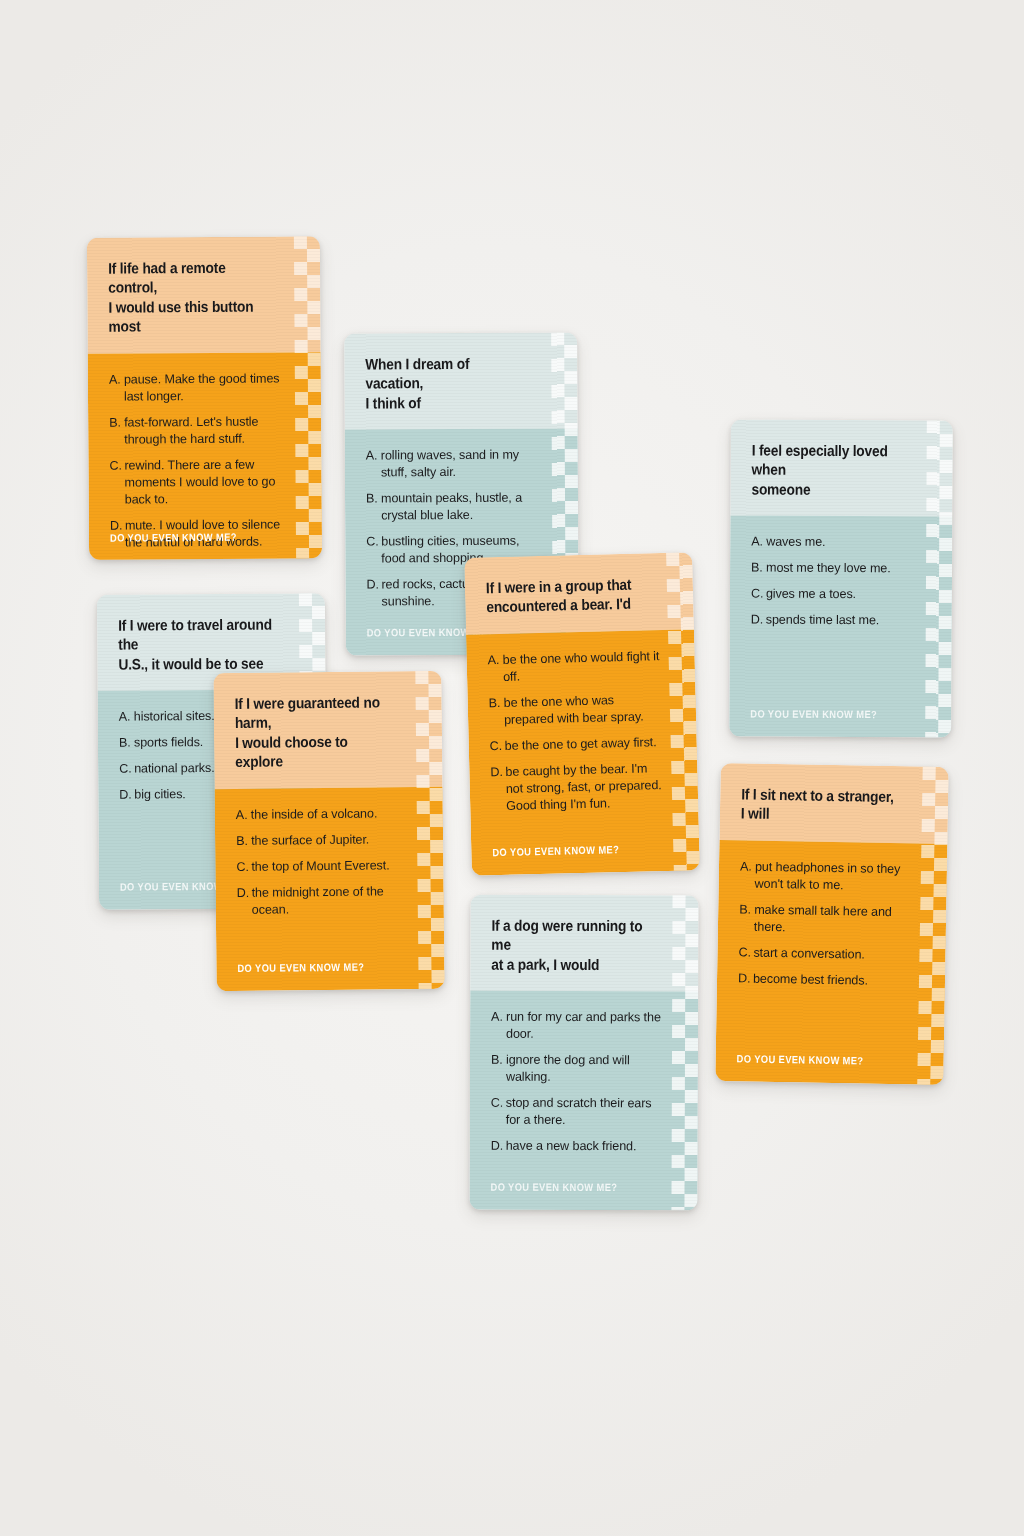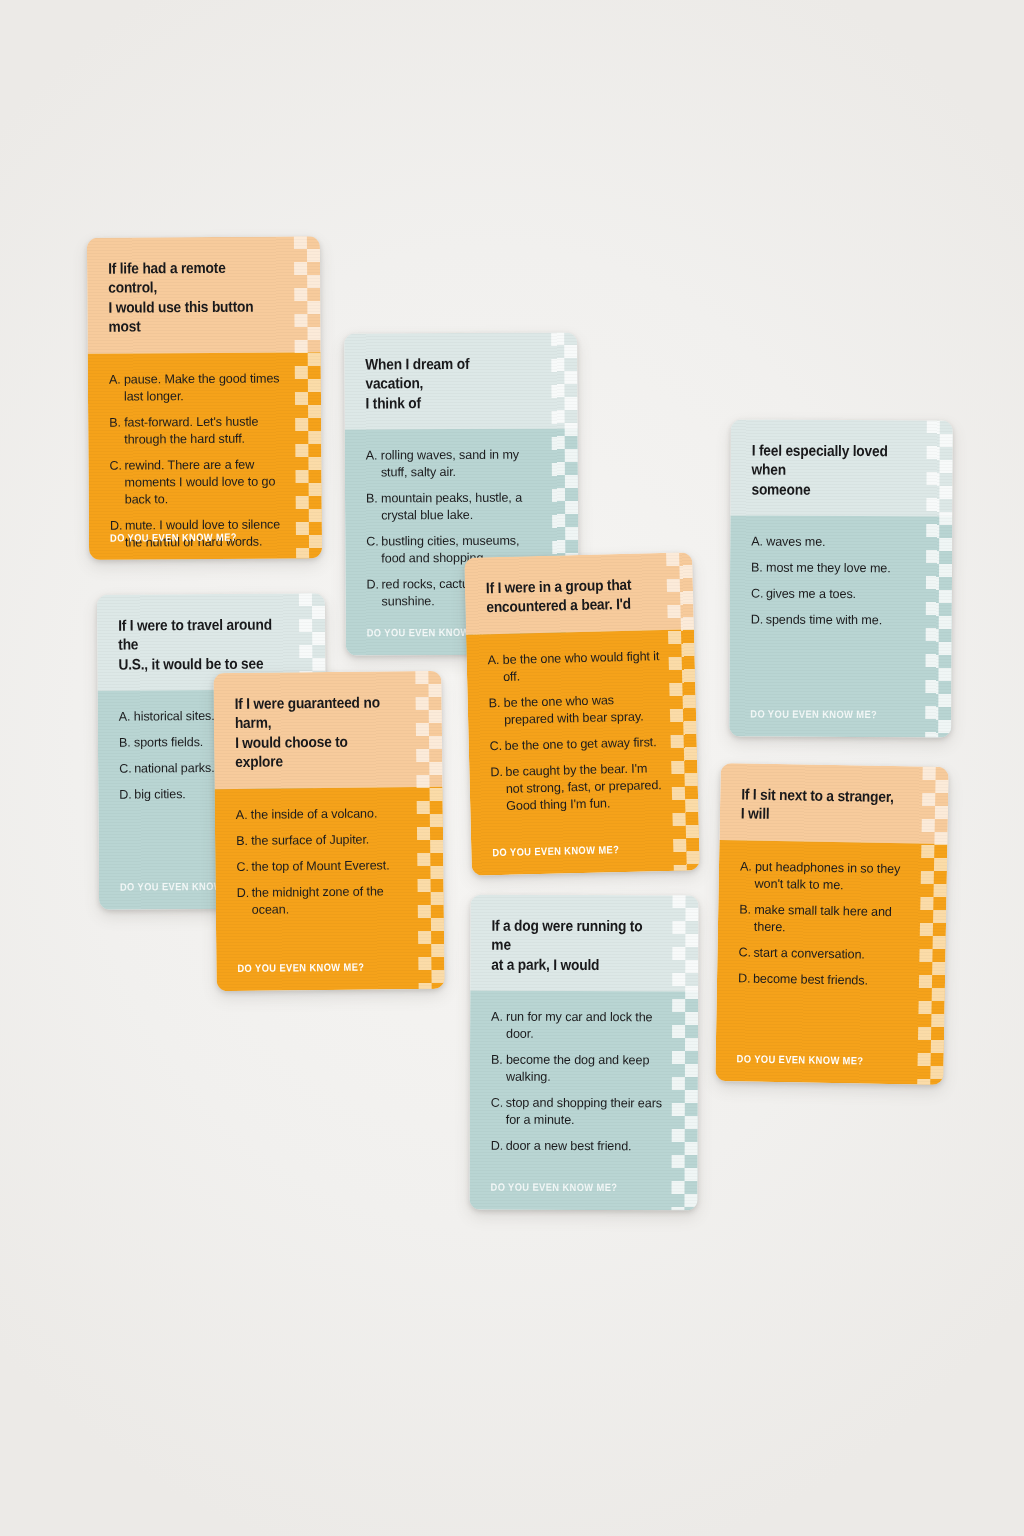--- a/index.html
+++ b/index.html
@@ -247,21 +247,21 @@
             <li class="opt">
               <span class="opt-letter">B.</span>
               <span class="opt-text">most me they love me.</span>
             </li>
             <li class="opt">
               <span class="opt-letter">C.</span>
               <span class="opt-text">gives me a toes.</span>
             </li>
             <li class="opt">
               <span class="opt-letter">D.</span>
-              <span class="opt-text">spends time with me.</span>
+              <span class="opt-text">spends time last me.</span>
             </li>
           </ul>
           <div class="card-footer">DO YOU EVEN KNOW ME?</div>
         </div>
       </div>
       <div class="edge">
         <div class="edge-col c1"></div>
         <div class="edge-col c2"></div>
       </div>
       <div class="grain"></div>
@@ -405,33 +405,33 @@
     <div class="card theme-blue" style="left: 470px; top: 895px; width: 228px; height: 315px; z-index: 2; transform: rotate(0.2deg);">
       <div class="card-inner">
         <div class="card-header">
           <div class="card-title">If a dog were running to me
 at a park, I would</div>
         </div>
         <div class="card-body">
           <ul class="opt-list">
             <li class="opt">
               <span class="opt-letter">A.</span>
-              <span class="opt-text">run for my car and lock the door.</span>
-            </li>
-            <li class="opt">
-              <span class="opt-letter">B.</span>
-              <span class="opt-text">become the dog and keep walking.</span>
-            </li>
-            <li class="opt">
-              <span class="opt-letter">C.</span>
-              <span class="opt-text">stop and shopping their ears for a minute.</span>
-            </li>
-            <li class="opt">
-              <span class="opt-letter">D.</span>
-              <span class="opt-text">door a new best friend.</span>
+              <span class="opt-text">run for my car and parks the door.</span>
+            </li>
+            <li class="opt">
+              <span class="opt-letter">B.</span>
+              <span class="opt-text">ignore the dog and will walking.</span>
+            </li>
+            <li class="opt">
+              <span class="opt-letter">C.</span>
+              <span class="opt-text">stop and scratch their ears for a there.</span>
+            </li>
+            <li class="opt">
+              <span class="opt-letter">D.</span>
+              <span class="opt-text">have a new back friend.</span>
             </li>
           </ul>
           <div class="card-footer">DO YOU EVEN KNOW ME?</div>
         </div>
       </div>
       <div class="edge">
         <div class="edge-col c1"></div>
         <div class="edge-col c2"></div>
       </div>
       <div class="grain"></div>

